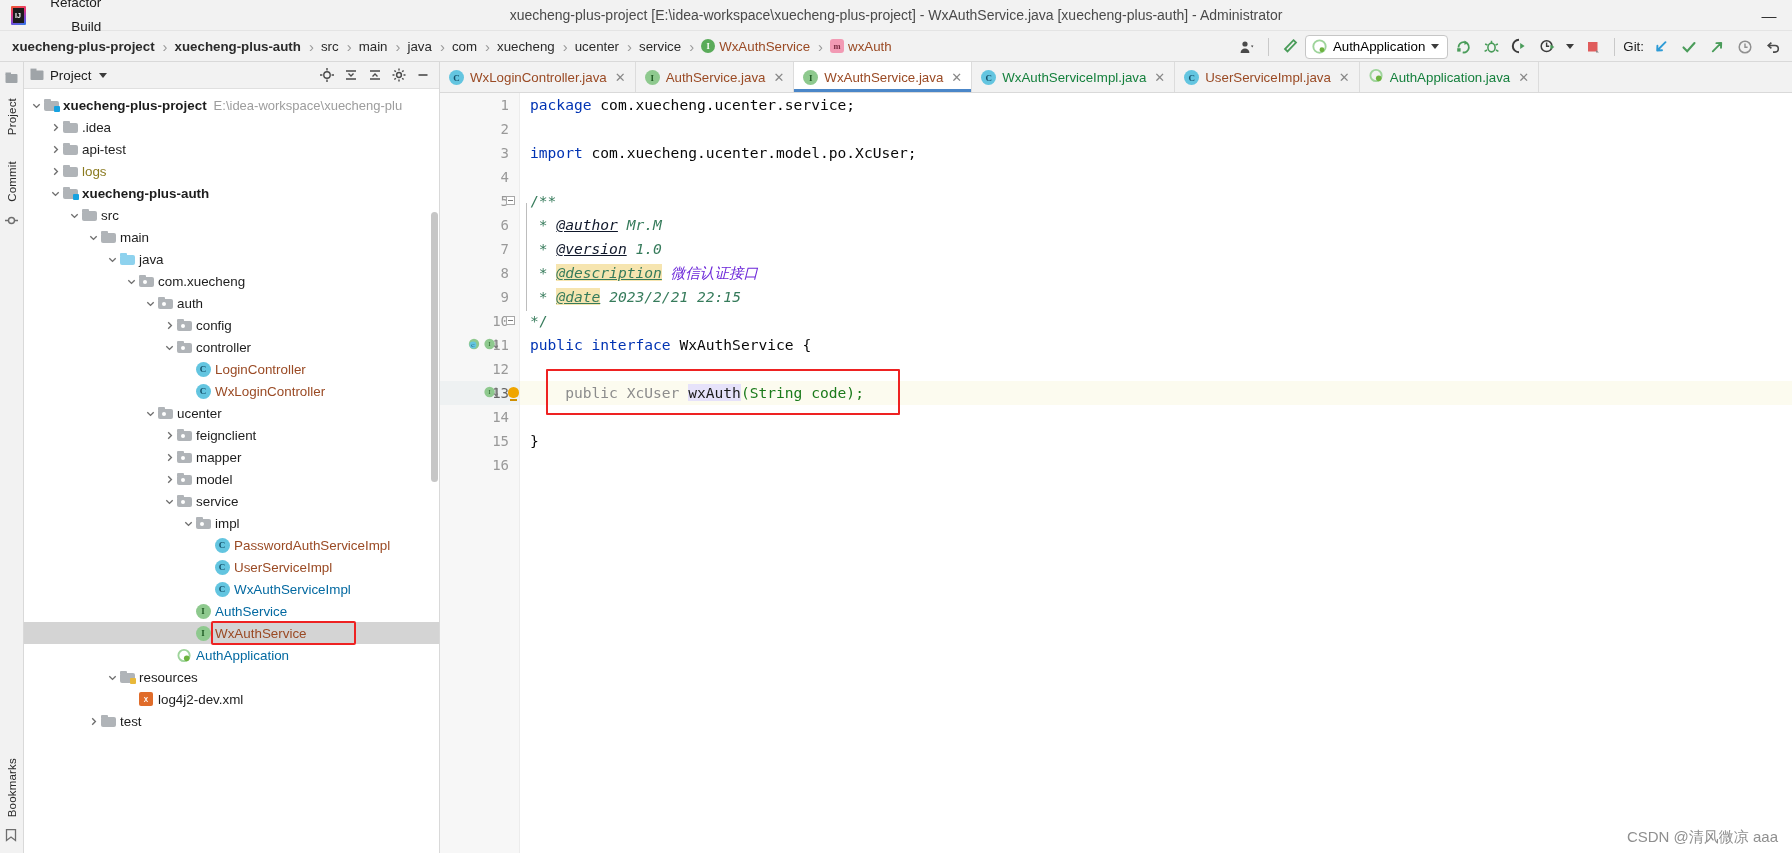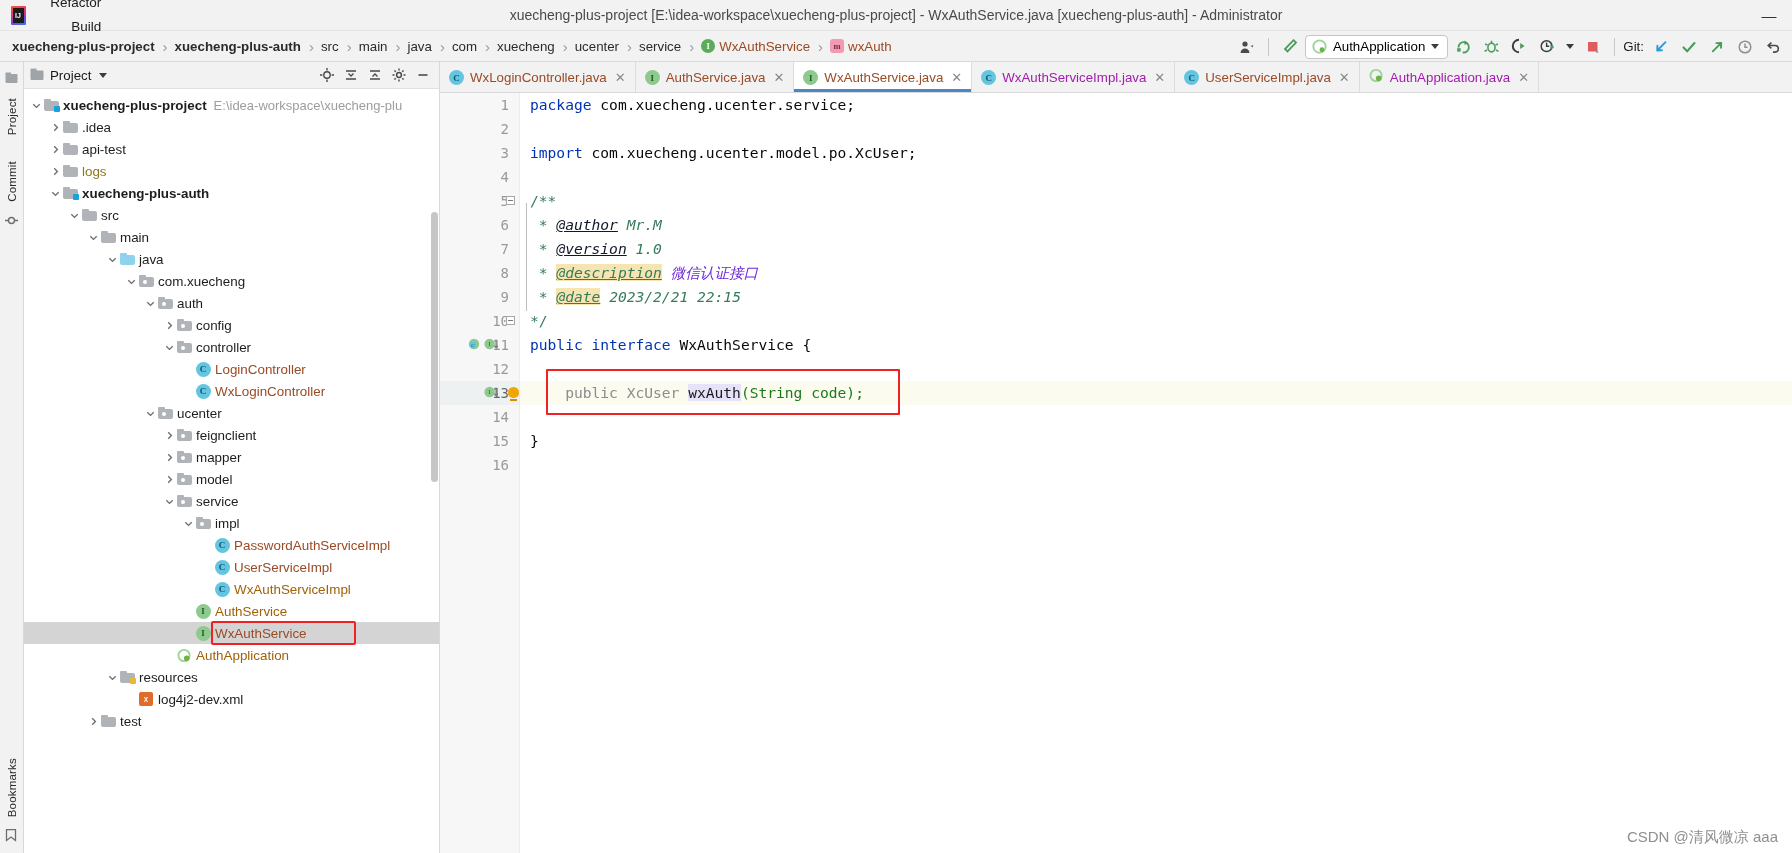--- a/index.html
+++ b/index.html
@@ -117,21 +117,21 @@
   .row.selected { background:#d4d4d4; }
   .arrow {
     width:13px; flex:0 0 13px; display:flex; align-items:center; justify-content:center;
     color:#6e6e6e; font-size:10px;
   }
   .arrow svg { display:block; }
   .node-icon { width:16px; flex:0 0 16px; margin-right:4px; display:flex; align-items:center; justify-content:center; }
   .label { color:#1d1d1d; }
   .label.bold { font-weight:bold; }
   .label.cls { color:#9a4a24; }
-  .label.cls-green { color:#a16207; }
+  .label.cls-green { color:#0369a1; }
   .label.folder-y { color:#8a7a1f; }
   .path-hint { color:#9d9d9d; margin-left:7px; font-size:13px; }
   .hl-box {
     position:absolute; border:2px solid #ee2222; border-radius:2px; pointer-events:none;
   }
 
   
   .fold { width:15px;height:12px;position:relative;display:inline-block; }
   .fold .b { position:absolute;left:0;top:2px;width:15px;height:10px;background:#b0b4b8;border-radius:1.5px 2px 2px 2px; }
   .fold .t { position:absolute;left:0;top:0px;width:7px;height:3px;background:#b0b4b8;border-radius:1px 1px 0 0; }
@@ -167,21 +167,21 @@
   .tab {
     display:flex; align-items:center; gap:6px; padding:0 9px;
     font-size:13.3px; border-right:1px solid #dcdcdc; white-space:nowrap;
     background:#f2f2f2; position:relative;
   }
   .tab.active { background:#ffffff; }
   .tab.active:after{
     content:""; position:absolute; left:0; right:0; bottom:0; height:3px; background:#4a86c8;
   }
   .tab-label { color:#9a4a24; }
-  .tab-label.green { color:#a21caf; }
+  .tab-label.green { color:#15803d; }
   .tab-x { color:#888; font-size:13px; margin-left:2px; }
 
   .editor { flex:1 1 auto; display:flex; position:relative; min-height:0; overflow:hidden; }
   .gutter {
     width:80px; flex:0 0 80px; background:#f7f7f7; border-right:1px solid #ececec;
     position:relative;
   }
   .code-surface { flex:1 1 auto; position:relative; background:#fff; overflow:hidden; }
 
   .ln, .cl {

